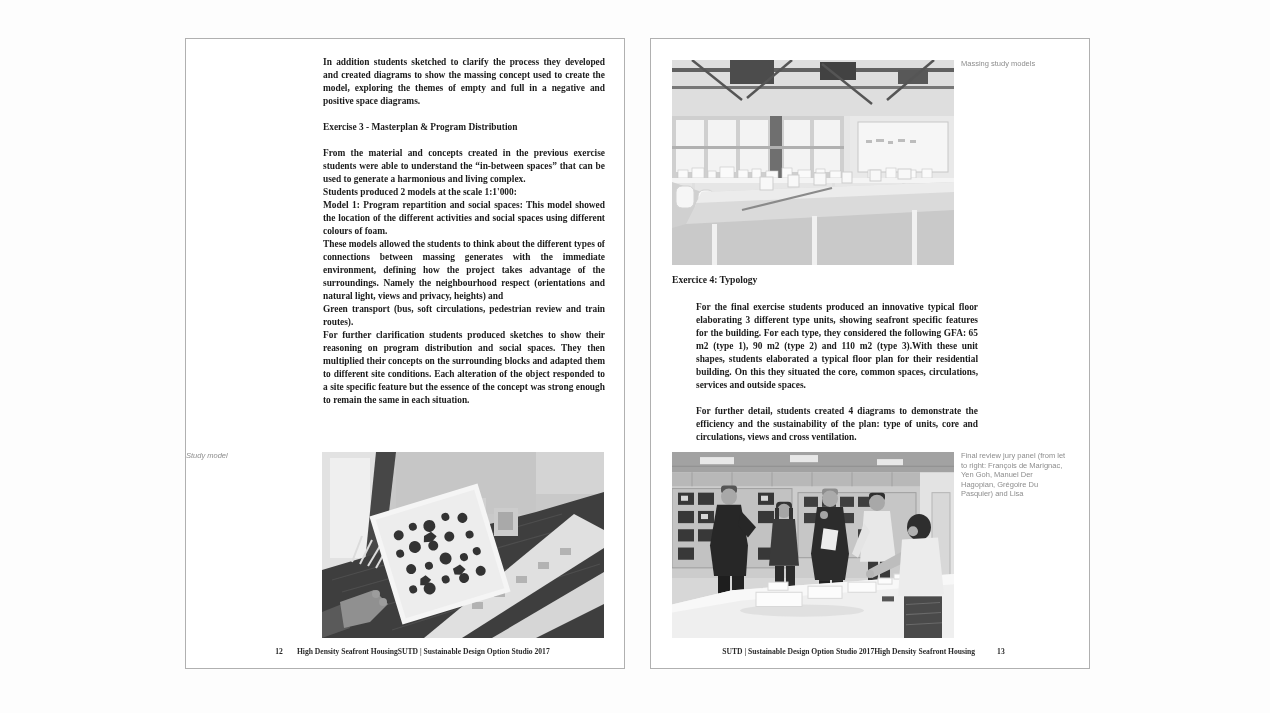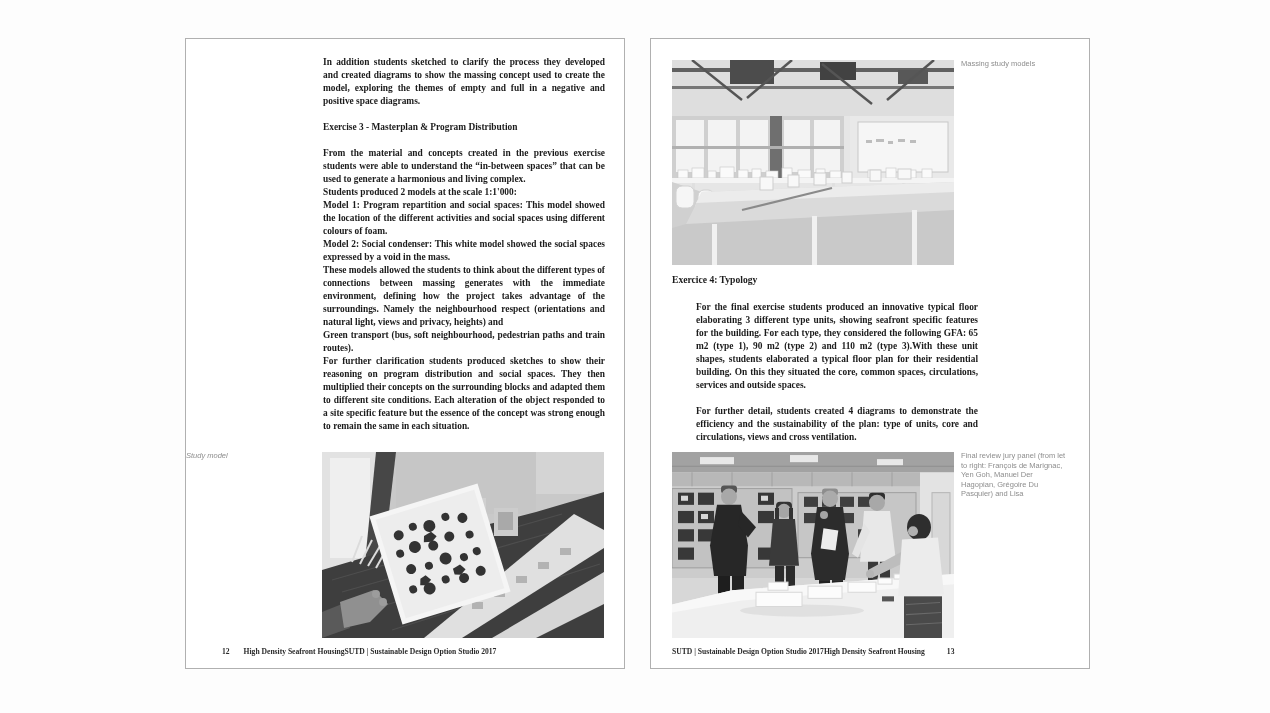--- a/index.html
+++ b/index.html
@@ -41,42 +41,41 @@
   .cap-jury{left:310px;top:412px;width:106px;}
 
   .photo{position:absolute;overflow:hidden;}
   .photo svg{display:block;width:100%;height:100%;}
   .photo-a{left:136px;top:413px;width:282px;height:186px;}
   .photo-b{left:21px;top:21px;width:282px;height:205px;}
   .photo-c{left:21px;top:413px;width:282px;height:186px;}
 
   .footer{
     position:absolute;left:0;right:0;top:608px;
-    display:flex;justify-content:flex-start;align-items:baseline;
+    display:flex;justify-content:center;align-items:baseline;
     font-size:7.6px;font-weight:bold;color:#2a2a2a;
   }
   .footer-left-page{padding:0 21px 0 36px;}
   .footer-right-page{padding:0 34px 0 21px;}
   .pnum{margin-right:14px;}
   .pnum-after{margin-left:22px;}
 </style>
 </head>
 <body>
 
 <div class="page page-left">
 
   <div class="textcol left-col">
     <div class="para mb">In addition students sketched to clarify the process they developed and created diagrams to show the massing concept used to create the model, exploring the themes of empty and full in a negative and positive space diagrams.</div>
     <div class="para mb bold">Exercise 3 - Masterplan &amp; Program Distribution</div>
     <div class="para">From the material and concepts created in the previous exercise students were able to understand the “in-between spaces” that can be used to generate a harmonious and living complex.</div>
     <div class="para">Students produced 2 models at the scale 1:1'000:</div>
     <div class="para">Model 1: Program repartition and social spaces: This model showed the location of the different activities and social spaces using different colours of foam.</div>
-    <div class="para">Model 2: Social condenser: This white model showed the social spaces expressed by a void in the mass.</div>
     <div class="para">These models allowed the students to think about the different types of connections between massing generates with the immediate environment, defining how the project takes advantage of the surroundings. Namely the neighbourhood respect (orientations and natural light, views and privacy, heights) and</div>
-    <div class="para">Green transport (bus, soft neighbourhood, pedestrian paths and train routes).</div>
+    <div class="para">Green transport (bus, soft circulations, pedestrian review and train routes).</div>
     <div class="para">For further clarification students produced sketches to show their reasoning on program distribution and social spaces. They then multiplied their concepts on the surrounding blocks and adapted them to different site conditions. Each alteration of the object responded to a site specific feature but the essence of the concept was strong enough to remain the same in each situation.</div>
   </div>
 
   <div class="caption cap-study">Study model</div>
 
   <div class="photo photo-a">
     <svg viewBox="0 0 282 186" preserveAspectRatio="none">
 
       <rect width="282" height="186" fill="#c9c9c9"></rect>
       <rect x="0" y="0" width="56" height="118" fill="#e2e2e2"></rect>

